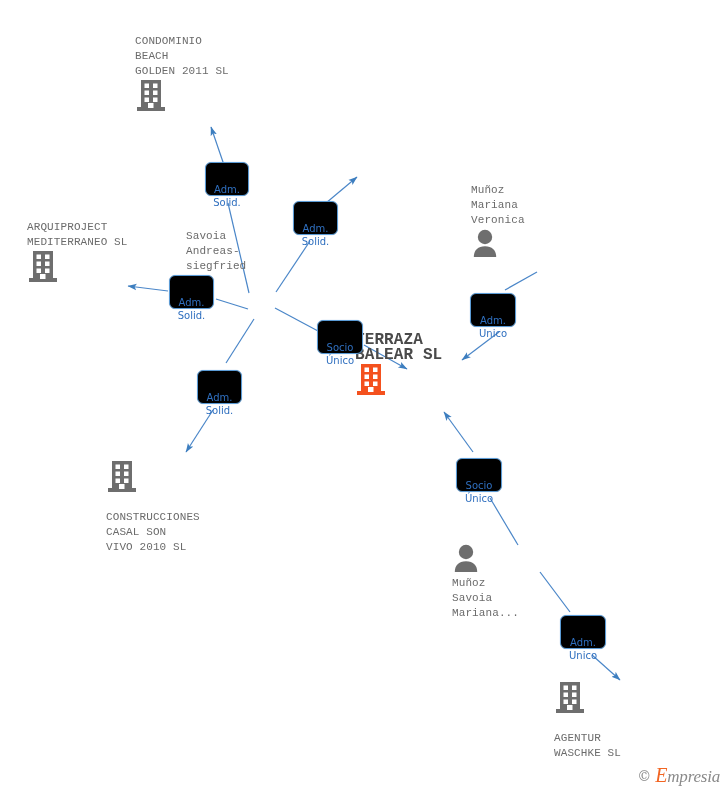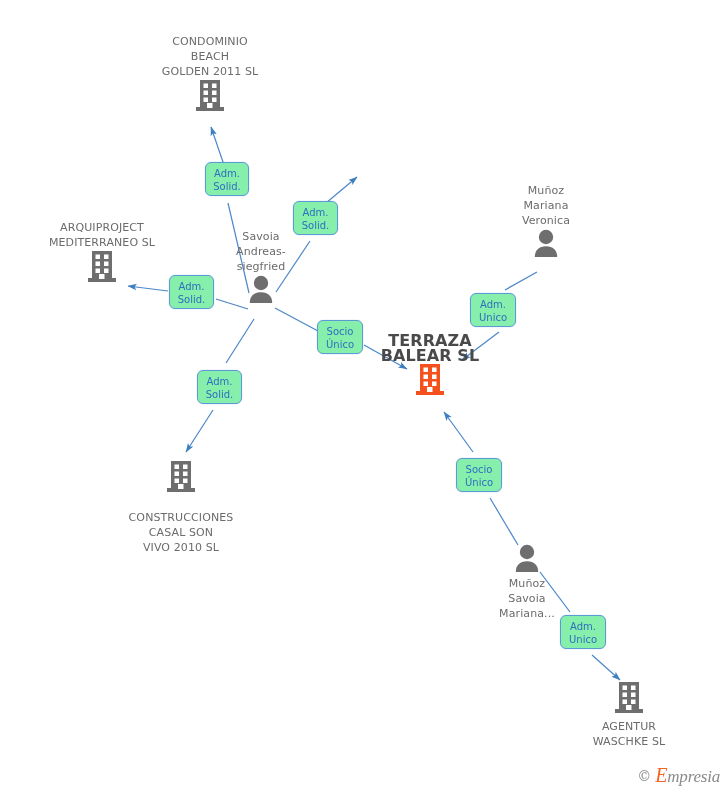--- a/index.html
+++ b/index.html
@@ -16,23 +16,24 @@
     overflow: hidden;
   }
   #edges {
     position: absolute;
     left: 0; top: 0;
     width: 728px;
     height: 795px;
   }
   .node {
     position: absolute;
-    text-align: center;
+    text-align: left;
     width: 150px;
     margin-left: -75px;
+    font-family: Liberation Mono, monospace;
   }
   .node-label {
     font-size: 11px;
     line-height: 15px;
     color: #6b6b6b;
     letter-spacing: 0.1px;
     white-space: pre-line;
   }
   .node-label.focus {
     color: #4a4a4a;
@@ -41,28 +42,28 @@
   }
   .icon-wrap {
     display: block;
     line-height: 0;
   }
   .icon-wrap svg { display: inline-block; }
 
   .reltag {
     position: absolute;
     box-sizing: border-box;
-    background: #86efac;
+    background: #000000;
     border: 1.3px solid #5b9bd5;
     border-radius: 6px;
     color: #2f6fbf;
     font-size: 10px;
     line-height: 13px;
     text-align: center;
-    padding: 4px 5px 4px 5px;
+    padding: 20px 5px 4px 5px;
     white-space: pre-line;
     box-shadow: 0 0 0 0.5px rgba(91,155,213,0.15);
   }
   .watermark {
     position: absolute;
     right: 8px;
     bottom: 8px;
     display: flex;
     align-items: center;
     gap: 4px;
@@ -259,21 +260,21 @@
         <rect x="9.5" y="4.5" width="4.5" height="4.5" fill="#fff"></rect>
         <rect x="18" y="4.5" width="4.5" height="4.5" fill="#fff"></rect>
         <rect x="9.5" y="11.5" width="4.5" height="4.5" fill="#fff"></rect>
         <rect x="18" y="11.5" width="4.5" height="4.5" fill="#fff"></rect>
         <rect x="9.5" y="18.5" width="4.5" height="4.5" fill="#fff"></rect>
         <rect x="18" y="18.5" width="4.5" height="4.5" fill="#fff"></rect>
         <rect x="13" y="24" width="5.5" height="5" fill="#fff"></rect>
       </g>
         </svg>
     </span>
-    <div class="node-label" style="margin-top:4px;">AGENTUR
+    <div class="node-label" style="margin-top:16px;">AGENTUR
 WASCHKE SL</div>
   </div>
 
   <div class="reltag" style="left:205px; top:162px; width:44px; height:34px;">Adm.
 Solid.</div>
 
   <div class="reltag" style="left:293px; top:201px; width:45px; height:34px;">Adm.
 Solid.</div>
 
   <div class="reltag" style="left:169px; top:275px; width:45px; height:34px;">Adm.

